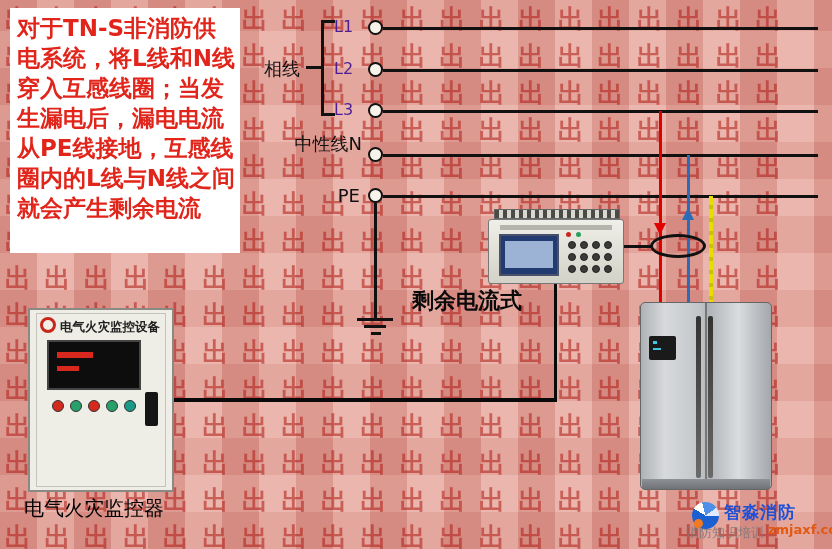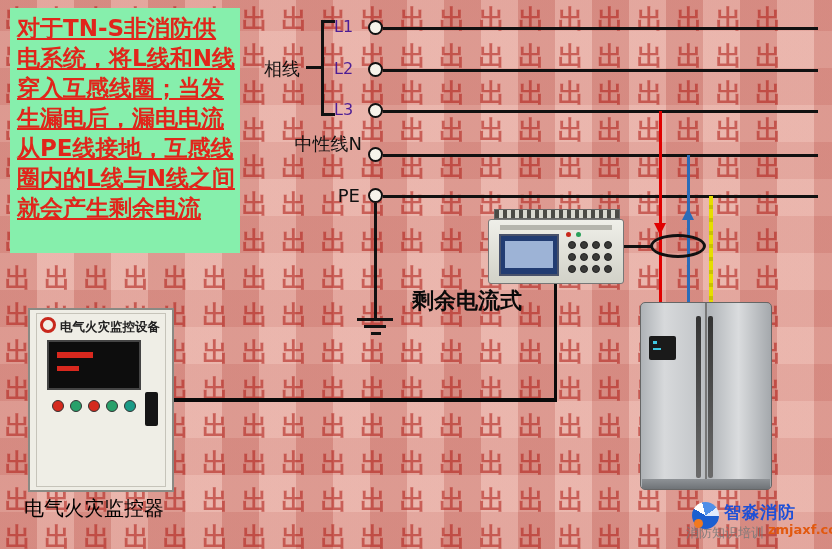--- a/index.html
+++ b/index.html
@@ -6,23 +6,23 @@
   .stage{position:relative;width:832px;height:549px;overflow:hidden;background:#e3aca4;
          font-family:"DejaVu Sans",sans-serif;}
   .abs{position:absolute;box-sizing:border-box;}
   .bg-checker{position:absolute;inset:0;
     background:
       repeating-linear-gradient(90deg, rgba(200,105,95,.32) 0 37px, rgba(242,193,183,.32) 37px 74px),
       repeating-linear-gradient(0deg, rgba(205,115,105,.30) 0 37px, rgba(240,188,178,.30) 37px 74px);}
   .bg-glyphs{position:absolute;inset:0;padding:1px 0 0 5px;font-size:26px;line-height:37px;
     letter-spacing:13.5px;font-weight:bold;color:rgba(178,36,30,.60);
     word-break:break-all;overflow:hidden;}
-  .note{position:absolute;left:10px;top:8px;width:230px;height:245px;background:#86efac;
+  .note{position:absolute;left:10px;top:8px;width:230px;height:245px;background:#ffffff;
     color:#e1251b;font-weight:bold;font-size:23px;line-height:30px;padding:5px 2px 0 7px;
-    box-sizing:border-box;text-decoration:underline;}
+    box-sizing:border-box;}
   .hline{position:absolute;height:2.5px;background:#111;}
   .vline{position:absolute;width:2.5px;background:#111;}
   .thick{background:#0a0a0a;}
   .term{position:absolute;width:15px;height:15px;border:2.5px solid #111;border-radius:50%;
     background:#f7f3ea;box-sizing:border-box;}
   .wire-label{position:absolute;width:28px;font-size:16px;color:#4c1d95;}
   .side-label{position:absolute;text-align:right;font-size:18px;color:#111;}
   .cap-detector{position:absolute;left:412px;top:287px;width:140px;
     font-size:22px;font-weight:bold;color:#0a0a0a;line-height:27px;}
   .cap-cabinet{position:absolute;left:24px;top:495px;font-size:20px;font-weight:normal;color:#000;}

